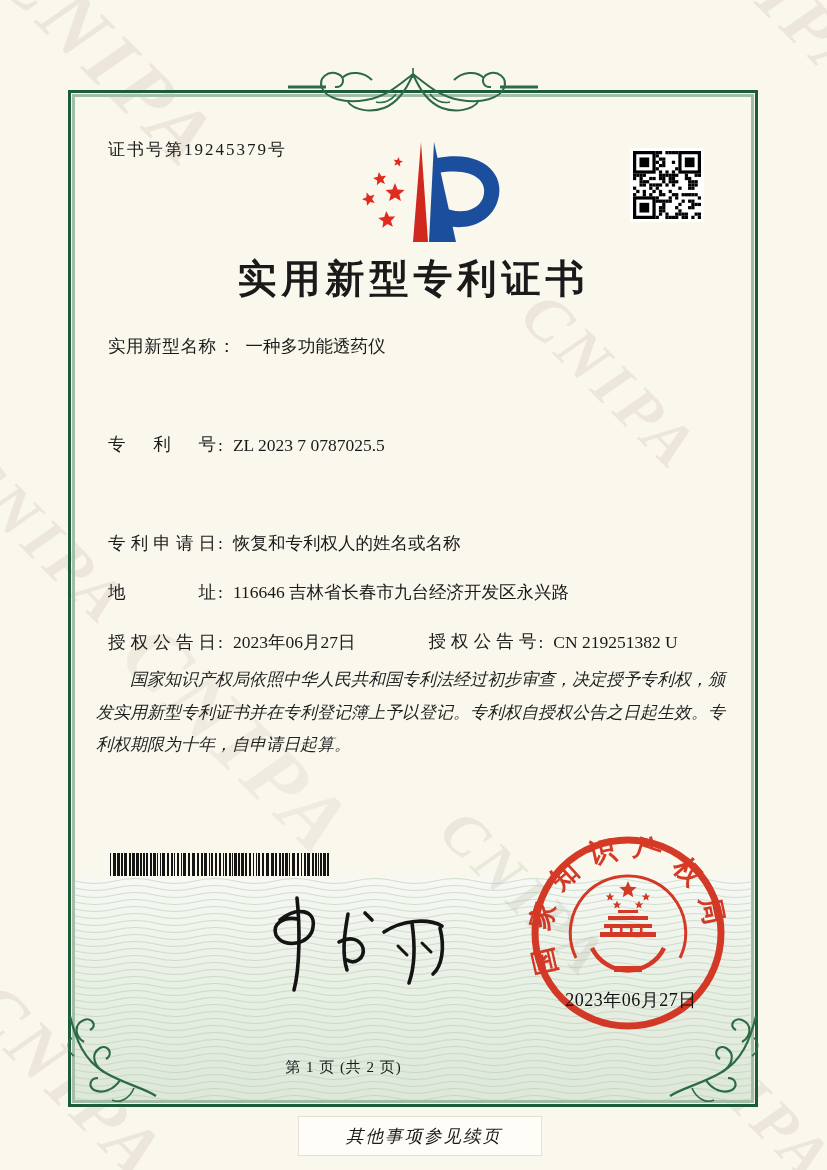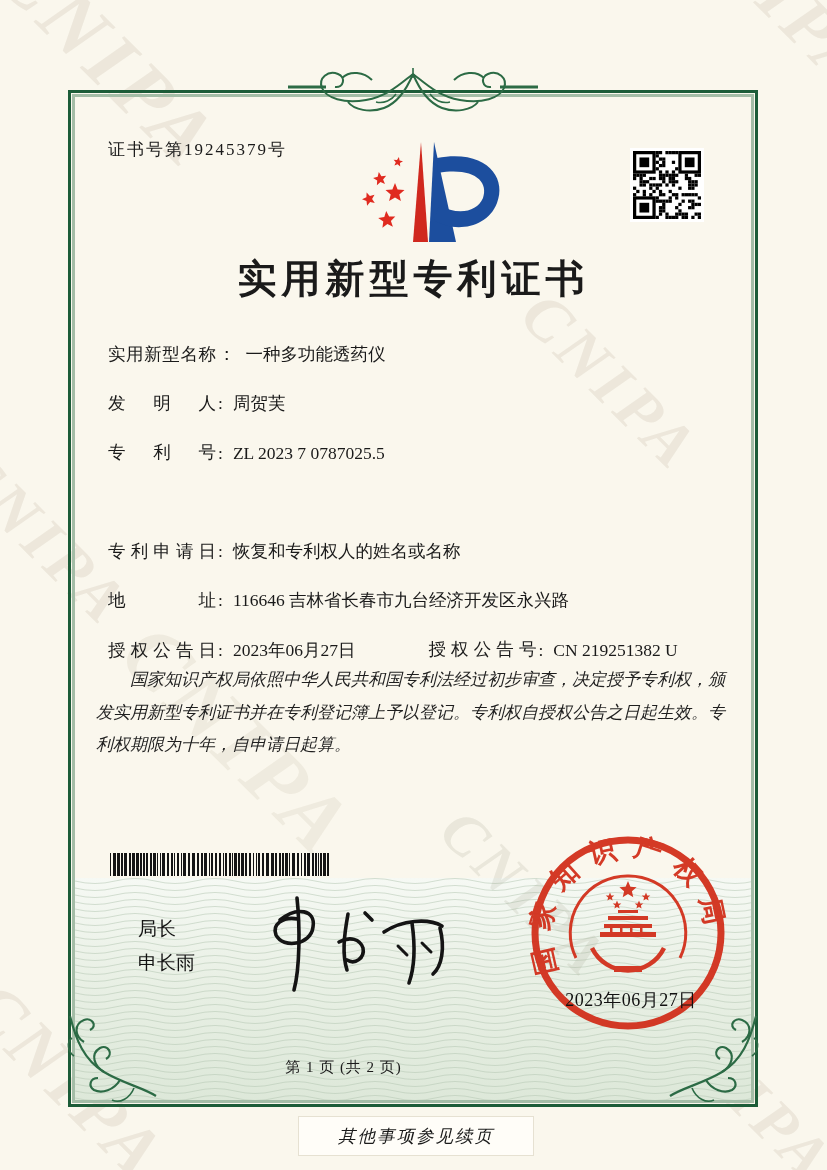--- a/index.html
+++ b/index.html
@@ -24,21 +24,21 @@
   .band{position:absolute;left:75px;top:878px;width:677px;height:222px;
         background:linear-gradient(180deg,#f6f9f4 0%,#e9f0e5 45%,#dde8d9 100%);}
   .band svg{position:absolute;inset:0;}
   
   .cert-no{position:absolute;left:108px;top:138px;font-size:17px;letter-spacing:2px;}
   .logo{position:absolute;left:335px;top:136px;width:175px;height:118px;}
   .qr{position:absolute;left:630px;top:148px;width:68px;height:68px;background:#fff;padding:3px;}
   .title{position:absolute;left:0;top:252px;width:827px;text-align:center;
          font-size:39px;font-weight:700;letter-spacing:5px;}
   
-  .row{position:absolute;left:108px;width:645px;font-size:17.5px;white-space:nowrap;margin-top:8px;}
+  .row{position:absolute;left:108px;width:645px;font-size:17.5px;white-space:nowrap;}
   .lbl{display:inline-block;width:108px;text-align:justify;text-align-last:justify;vertical-align:bottom;}
   .col{display:inline-block;padding:0 10px 0 2px;}
   .pair{display:inline-block;}
   .pair1{width:316px;}
   .r0{top:334px}.r1{top:383px}.r2{top:432px}.r3{top:481px}.r4{top:531px}.r5{top:580px}.r6{top:629px}
   
   .paras{position:absolute;left:96px;top:664px;width:645px;font-size:17px;
          line-height:1.92;font-style:italic;color:#1f1f1f;}
   .paras p{margin:0 0 4px 0;text-indent:2em;}
   
@@ -48,21 +48,21 @@
           font-size:19px;line-height:1.8;color:#111;}
   .signature{position:absolute;left:252px;top:886px;width:200px;height:112px;}
   
   .seal{position:absolute;left:524px;top:830px;width:212px;height:206px;opacity:.95;}
   .seal-date{position:absolute;left:556px;top:988px;width:150px;text-align:center;
              font-size:18px;color:#111;letter-spacing:.5px;}
   
   .page-footer{position:absolute;left:0;top:1058px;width:687px;text-align:center;font-size:15px;letter-spacing:1px;}
   .cont-box{position:absolute;left:298px;top:1116px;width:234px;height:38px;background:#fffdf8;
             border:1px solid #e6e1d2;display:flex;align-items:center;justify-content:center;
-            font-size:17.5px;font-style:italic;letter-spacing:2px;}
+            font-size:17.5px;font-style:italic;letter-spacing:2px;padding-left:8px;}
   .orn{position:absolute;}
   .orn-top{left:288px;top:58px;width:250px;height:58px;}
   .orn-bl{left:60px;top:1012px;width:100px;height:96px;}
   .orn-br{left:666px;top:1012px;width:100px;height:96px;transform:scaleX(-1);}
 </style>
 </head>
 <body>
 
 <div class="page">
 
@@ -293,21 +293,20 @@
       <rect x="41.6" y="64" width="3.2" height="3.2" fill="#000"></rect>
       <rect x="48" y="64" width="3.2" height="3.2" fill="#000"></rect>
       <rect x="51.2" y="64" width="3.2" height="3.2" fill="#000"></rect>
       <rect x="57.6" y="64" width="3.2" height="3.2" fill="#000"></rect>
       <rect x="64" y="64" width="3.2" height="3.2" fill="#000"></rect>
     </svg>
 
   <div class="title">实用新型专利证书</div>
 
   <div class="row r0"><span class="lbl">实用新型名称</span><span class="col">：</span><span>一种多功能透药仪</span></div>
-  <div class="row r1"><span class="lbl">发明人</span><span class="col">:</span><span>周贺芙</span></div>
   <div class="row r2"><span class="lbl">专利号</span><span class="col">:</span><span>ZL 2023 7 0787025.5</span></div>
   <div class="row r4"><span class="lbl">专利申请日</span><span class="col">:</span><span>恢复和专利权人的姓名或名称</span></div>
   <div class="row r5"><span class="lbl">地址</span><span class="col">:</span><span>116646 吉林省长春市九台经济开发区永兴路</span></div>
   <div class="row r6">
     <span class="pair pair1"><span class="lbl">授权公告日</span><span class="col">:</span><span>2023年06月27日</span></span>
     <span class="pair"><span class="lbl">授权公告号</span><span class="col">:</span><span>CN 219251382 U</span></span>
   </div>
 
   <div class="paras">
     <p>国家知识产权局依照中华人民共和国专利法经过初步审查，决定授予专利权，颁发实用新型专利证书并在专利登记簿上予以登记。专利权自授权公告之日起生效。专利权期限为十年，自申请日起算。</p>
@@ -371,24 +370,20 @@
       <rect x="194" y="0" width="2" height="23" fill="#141414"></rect>
       <rect x="197" y="0" width="3" height="23" fill="#141414"></rect>
       <rect x="202" y="0" width="2" height="23" fill="#141414"></rect>
       <rect x="205" y="0" width="2" height="23" fill="#141414"></rect>
       <rect x="208" y="0" width="1" height="23" fill="#141414"></rect>
       <rect x="210" y="0" width="2" height="23" fill="#141414"></rect>
       <rect x="213" y="0" width="3" height="23" fill="#141414"></rect>
       <rect x="217" y="0" width="2" height="23" fill="#141414"></rect>
     </svg>
 
-  <div class="signer">
-    <div>局长</div>
-    <div>申长雨</div>
-  </div>
 
   <svg class="signature" viewBox="0 0 200 112" fill="none" stroke="#141414" stroke-width="3.6" stroke-linecap="round">
     <path d="M28,34 C45,20 64,24 61,41 C59,59 31,63 24,49 C20,39 30,30 46,33"></path>
     <path d="M45,12 C48,40 48,82 42,104"></path>
     <path d="M96,28 C92,50 90,68 95,84"></path>
     <path d="M87,56 C98,50 108,53 111,62 C113,72 103,79 95,74"></path>
     <path d="M113,27 l7,7"></path>
     <path d="M132,46 C150,34 176,32 190,40"></path>
     <path d="M160,37 C163,58 163,80 157,97"></path>
     <path d="M188,42 C193,62 190,80 181,88"></path>

